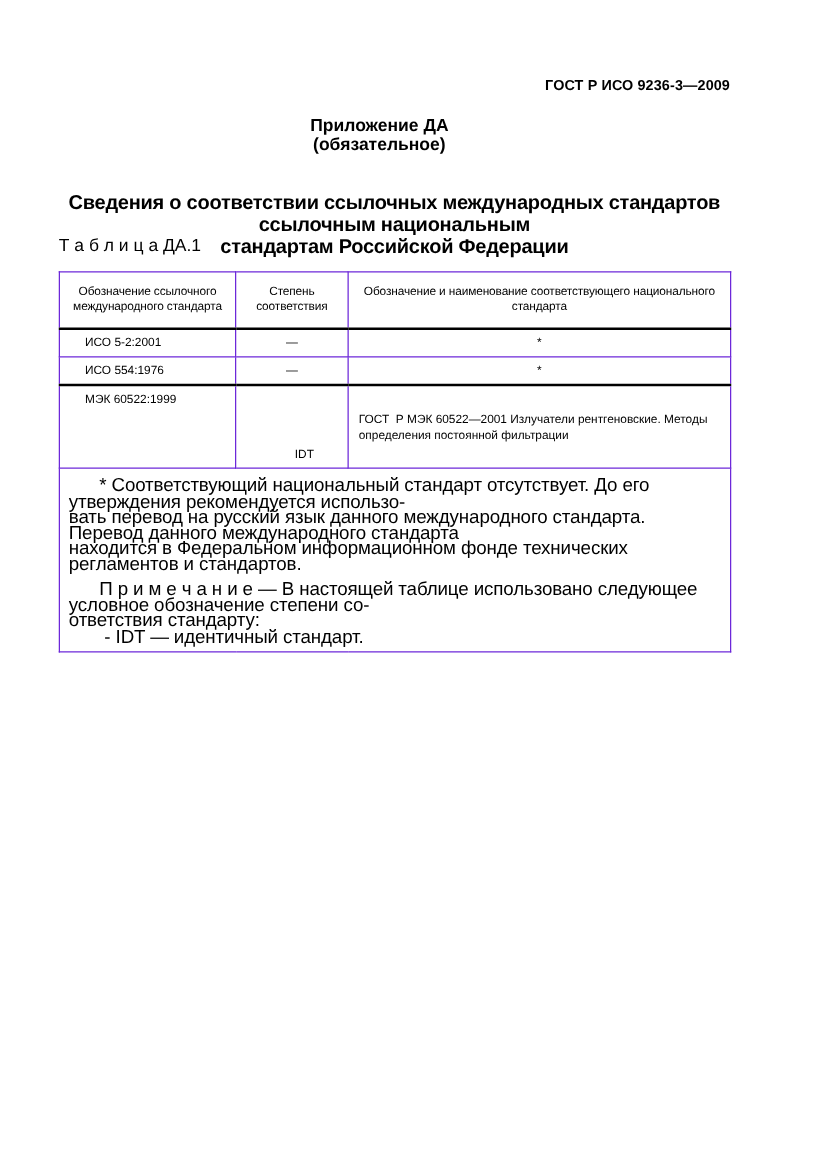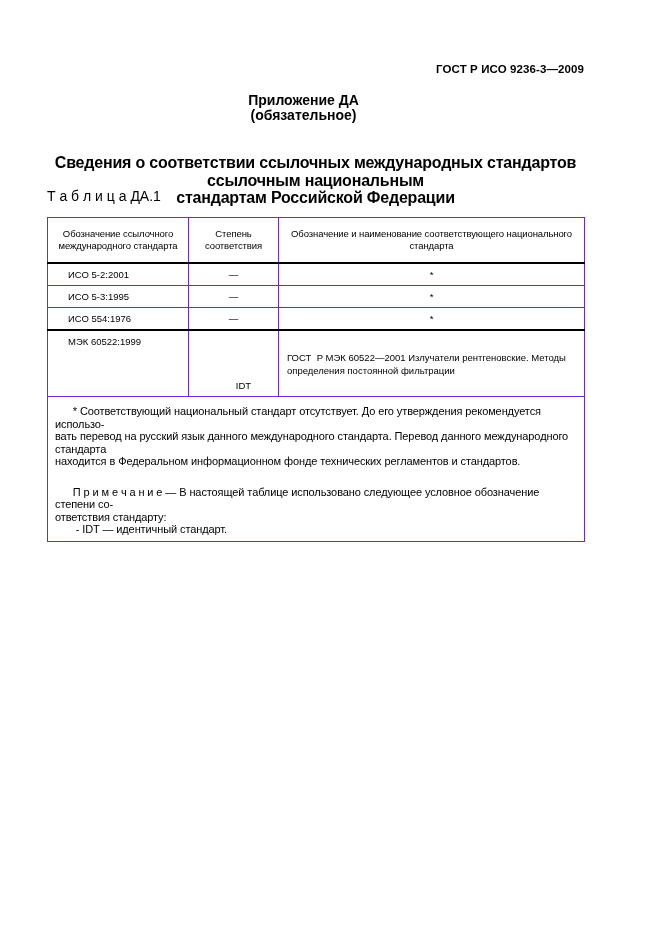--- a/index.html
+++ b/index.html
@@ -94,26 +94,26 @@
     vertical-align: middle;
     padding: 16px 8px;
     line-height: 13px;
     white-space: pre-wrap;
   }
   .std-table tr.footnote-row td {
     vertical-align: top;
     padding: 8px 7px 5px 7px;
   }
   .footnote, .note {
-    font-size: 11px;
+    font-size: 15px;
     line-height: 12.5px;
     letter-spacing: -0.1px;
     white-space: pre-wrap;
   }
-  .note { margin-top: 18px; }
+  .note { margin-top: 8px; }
   .page-number {
     position: absolute;
     top: 847px;
     left: 47px;
     width: 537px;
     text-align: right;
     font-size: 10px;
   }
 </style>
 </head>
@@ -149,25 +149,20 @@
 стандарта</th>
       </tr>
     </thead>
     <tbody>
       <tr class="data-row">
         <td class="c-ref">ИСО 5-2:2001</td>
         <td class="c-deg">—</td>
         <td class="c-nat">*</td>
       </tr>
       <tr class="data-row">
-        <td class="c-ref">ИСО 5-3:1995</td>
-        <td class="c-deg">—</td>
-        <td class="c-nat">*</td>
-      </tr>
-      <tr class="data-row">
         <td class="c-ref">ИСО 554:1976</td>
         <td class="c-deg">—</td>
         <td class="c-nat">*</td>
       </tr>
       <tr class="row-idt">
         <td class="c-ref">МЭК 60522:1999</td>
         <td class="c-deg">IDT</td>
         <td class="c-nat">ГОСТ  Р МЭК 60522—2001 Излучатели рентгеновские. Методы
 определения постоянной фильтрации</td>
       </tr>

